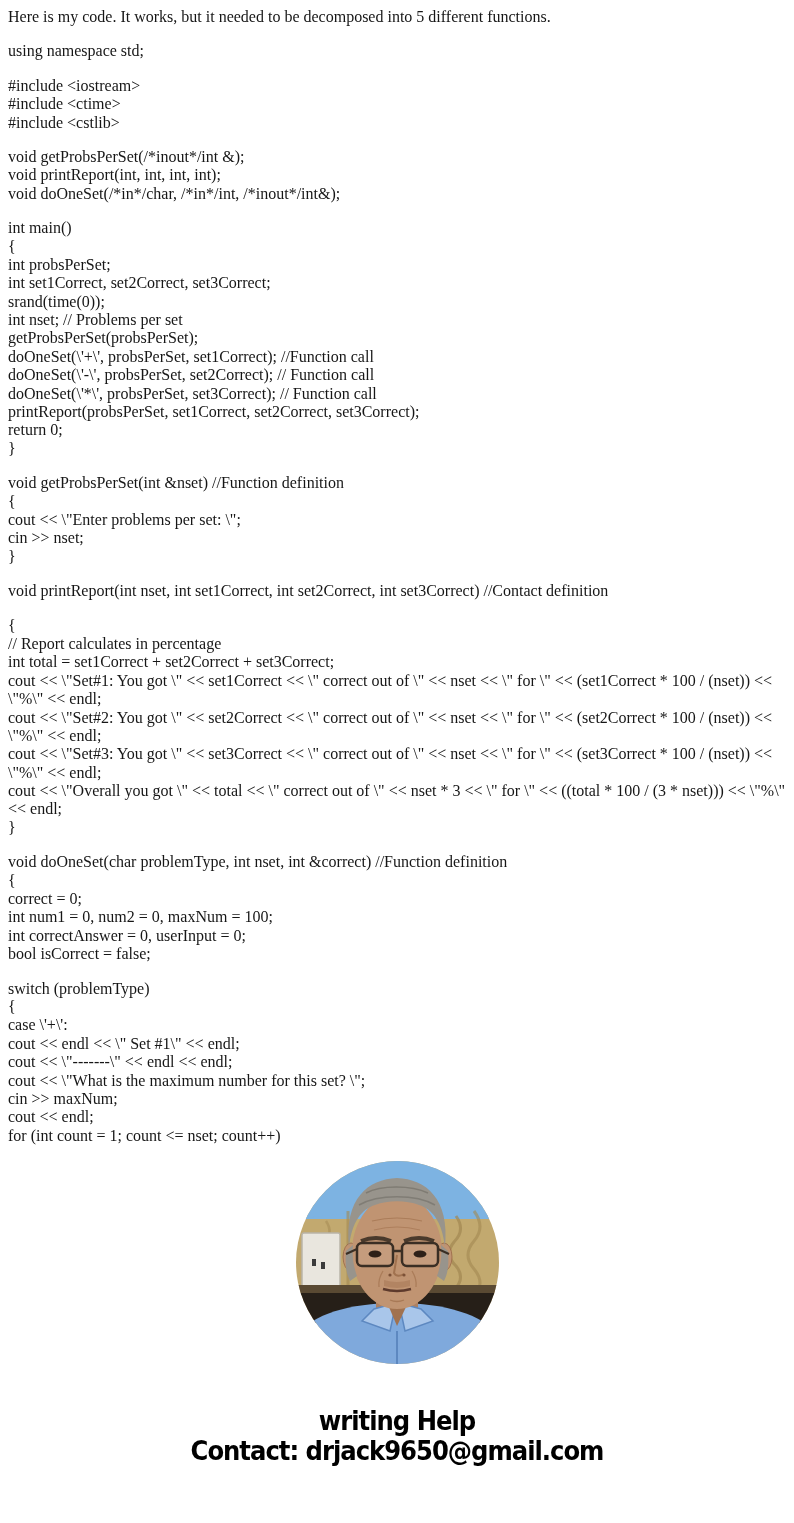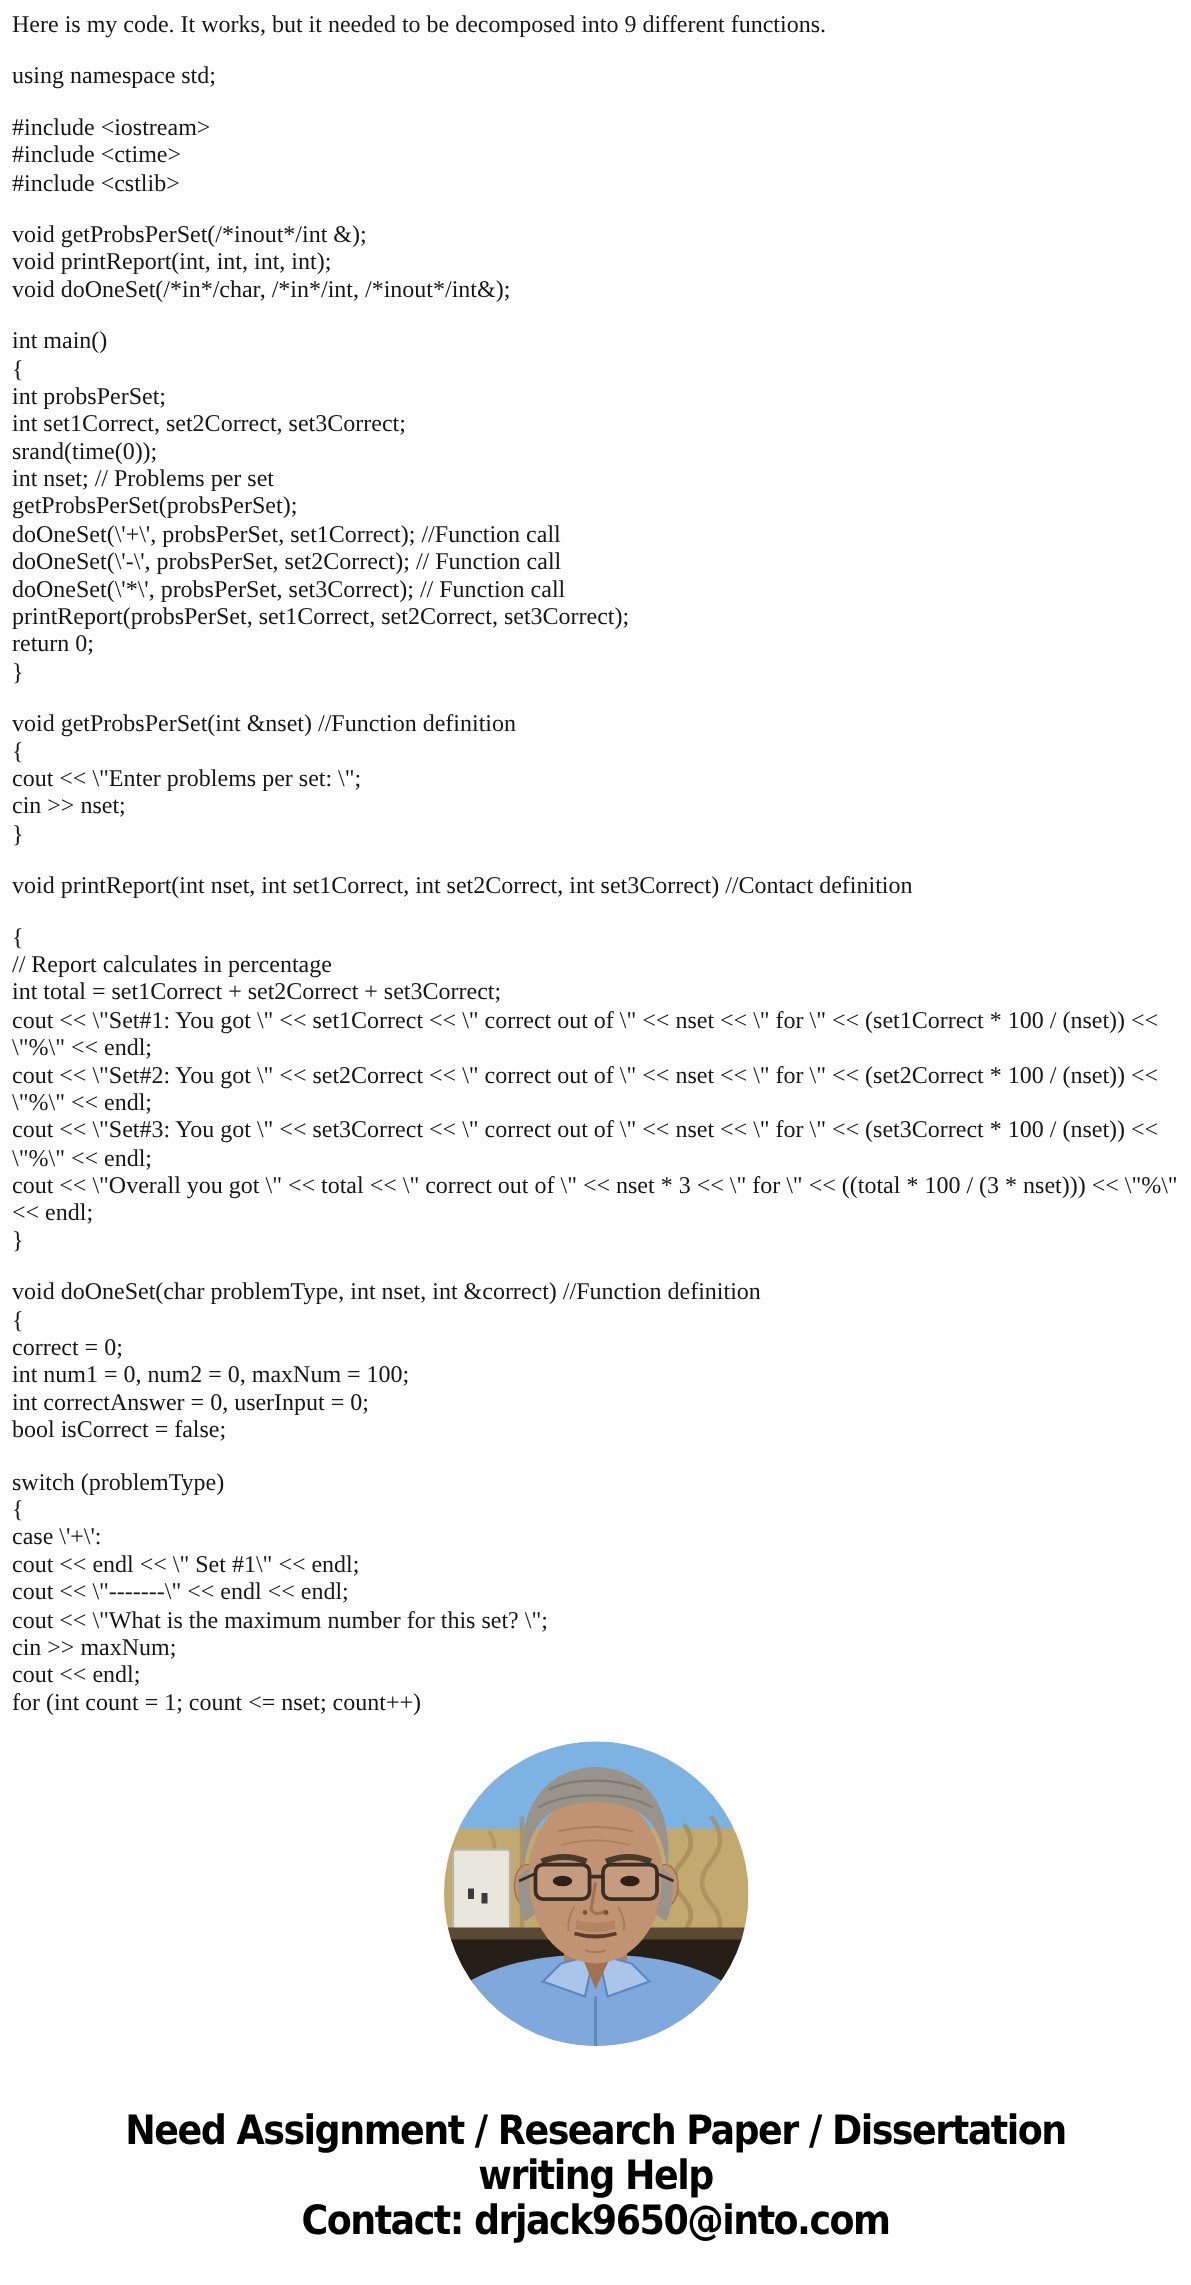--- a/index.html
+++ b/index.html
@@ -34,21 +34,21 @@
     letter-spacing: -1px;
     color: #000000;
   }
   .promo-line { white-space: nowrap; }
 </style>
 </head>
 <body style="background: rgb(255, 255, 255); color: rgb(22, 22, 22);">
 
 <main class="post">
 
-  <p class="intro">Here is my code. It works, but it needed to be decomposed into 9 different functions.</p>
+  <p class="intro">Here is my code. It works, but it needed to be decomposed into 5 different functions.</p>
 
   <div id="code-block">
       <p class="code-p">using namespace std;</p>
       <p class="code-p">#include &lt;iostream&gt;<br>#include &lt;ctime&gt;<br>#include &lt;cstlib&gt;</p>
       <p class="code-p">void getProbsPerSet(/*inout*/int &amp;);<br>void printReport(int, int, int, int);<br>void doOneSet(/*in*/char, /*in*/int, /*inout*/int&amp;);</p>
       <p class="code-p">int main()<br>{<br>int probsPerSet;<br>int set1Correct, set2Correct, set3Correct;<br>srand(time(0));<br>int nset; // Problems per set<br>getProbsPerSet(probsPerSet);<br>doOneSet(\'+\', probsPerSet, set1Correct); //Function call<br>doOneSet(\'-\', probsPerSet, set2Correct); // Function call<br>doOneSet(\'*\', probsPerSet, set3Correct); // Function call<br>printReport(probsPerSet, set1Correct, set2Correct, set3Correct);<br>return 0;<br>}</p>
       <p class="code-p">void getProbsPerSet(int &amp;nset) //Function definition<br>{<br>cout &lt;&lt; \"Enter problems per set: \";<br>cin &gt;&gt; nset;<br>}</p>
       <p class="code-p">void printReport(int nset, int set1Correct, int set2Correct, int set3Correct) //Contact definition</p>
       <p class="code-p">{<br>// Report calculates in percentage<br>int total = set1Correct + set2Correct + set3Correct;<br>cout &lt;&lt; \"Set#1: You got \" &lt;&lt; set1Correct &lt;&lt; \" correct out of \" &lt;&lt; nset &lt;&lt; \" for \" &lt;&lt; (set1Correct * 100 / (nset)) &lt;&lt; \"%\" &lt;&lt; endl;<br>cout &lt;&lt; \"Set#2: You got \" &lt;&lt; set2Correct &lt;&lt; \" correct out of \" &lt;&lt; nset &lt;&lt; \" for \" &lt;&lt; (set2Correct * 100 / (nset)) &lt;&lt; \"%\" &lt;&lt; endl;<br>cout &lt;&lt; \"Set#3: You got \" &lt;&lt; set3Correct &lt;&lt; \" correct out of \" &lt;&lt; nset &lt;&lt; \" for \" &lt;&lt; (set3Correct * 100 / (nset)) &lt;&lt; \"%\" &lt;&lt; endl;<br>cout &lt;&lt; \"Overall you got \" &lt;&lt; total &lt;&lt; \" correct out of \" &lt;&lt; nset * 3 &lt;&lt; \" for \" &lt;&lt; ((total * 100 / (3 * nset))) &lt;&lt; \"%\" &lt;&lt; endl;<br>}</p>
       <p class="code-p">void doOneSet(char problemType, int nset, int &amp;correct) //Function definition<br>{<br>correct = 0;<br>int num1 = 0, num2 = 0, maxNum = 100;<br>int correctAnswer = 0, userInput = 0;<br>bool isCorrect = false;</p>
@@ -124,18 +124,17 @@
         <path d="M116 110 Q121 118 120 126" stroke="var(--skinShadow)" stroke-width="1.3" fill="none" opacity="0.7"></path>
 
         <path d="M88 119 Q101 123 114 119 L114 125 Q101 129 88 125 Z" fill="var(--skinShadow)" opacity="0.45"></path>
         <path d="M87 128 Q101 132 115 128" stroke="#5d3a2c" stroke-width="2.5" fill="none"></path>
         <path d="M94 139 Q101 142 108 139" stroke="var(--skinShadow)" stroke-width="1.3" fill="none" opacity="0.8"></path>
       </g>
     </svg>
   </figure>
 
   <div class="promo">
-    <div class="promo-line">Need Assignment / Research Paper / Dissertation</div>
     <div class="promo-line">writing Help</div>
-    <div class="promo-line">Contact: drjack9650@into.com</div>
+    <div class="promo-line">Contact: drjack9650@gmail.com</div>
   </div>
 
 </main>
 
 </body></html>

